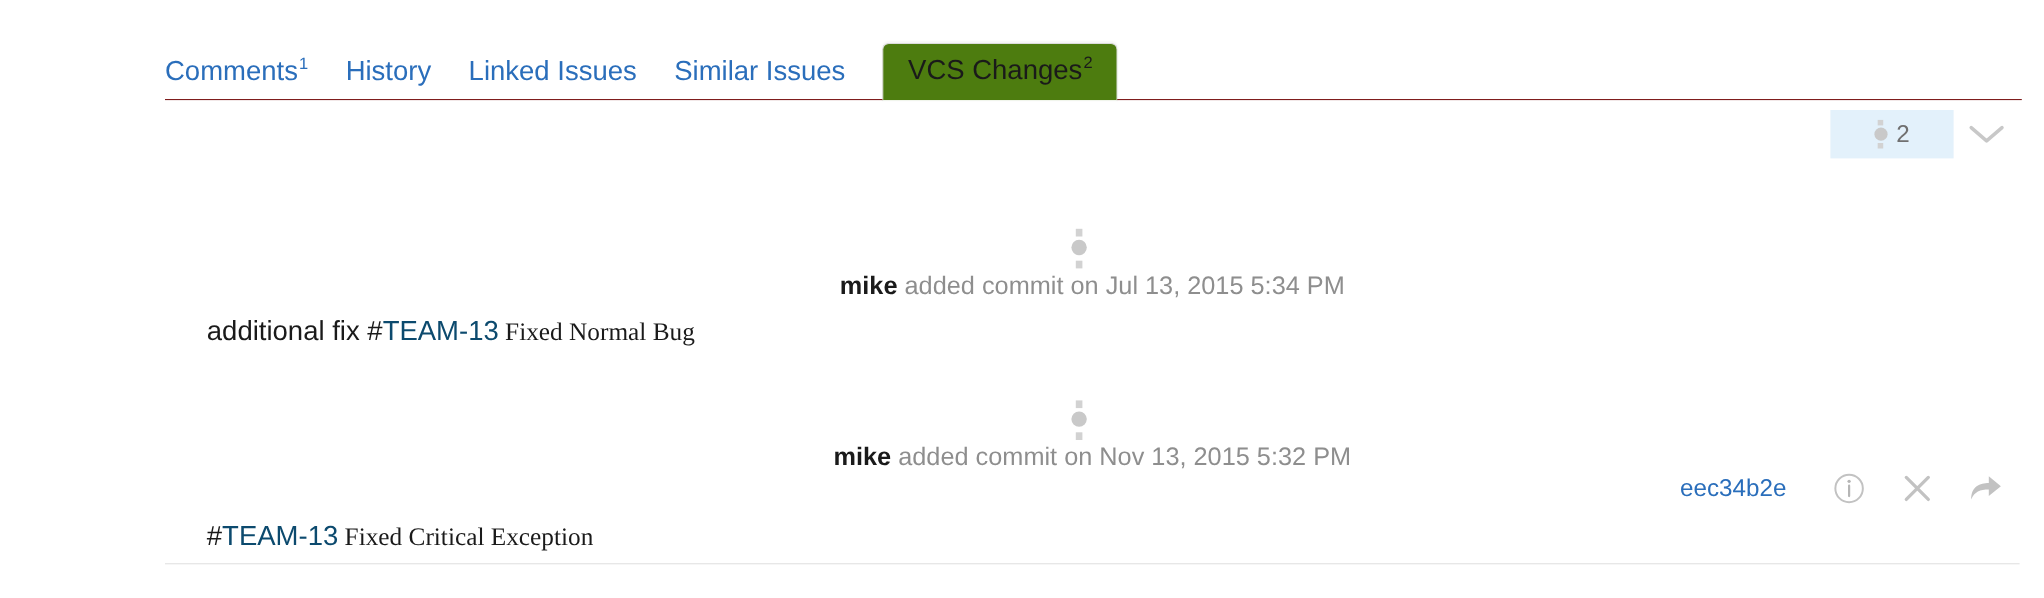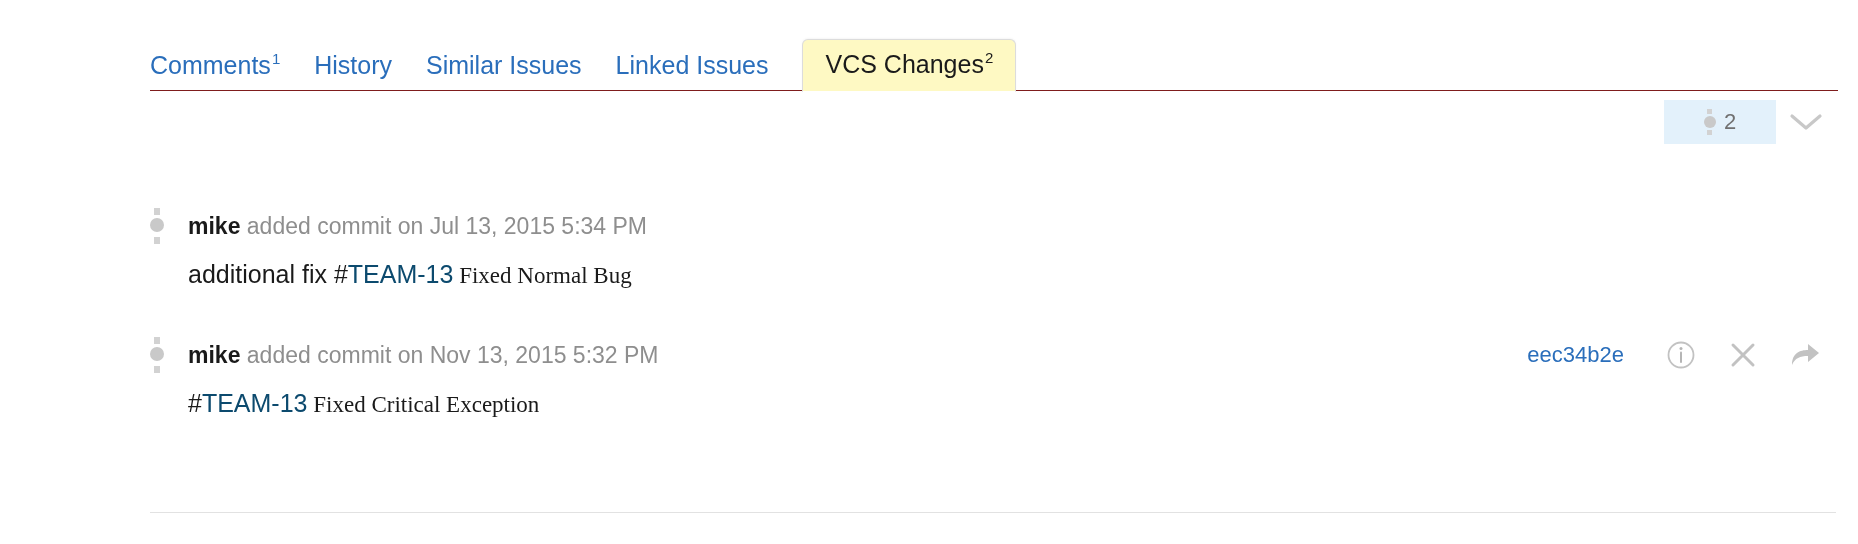--- a/index.html
+++ b/index.html
@@ -45,21 +45,21 @@
     top: 1px;
   }
   .tab .sup {
     font-size: 15px;
     vertical-align: super;
     line-height: 0;
     margin-left: 1px;
   }
   .tab.active {
     color: #1a1a1a;
-    background: #fef9c3;
+    background: #4d7c0f;
     border: 1px solid #dcdcdc;
     border-bottom: 1px solid #ffffff;
     border-radius: 6px 6px 0 0;
     padding: 11px 22px 13px 22px;
     margin-right: 0;
     margin-bottom: -1px;
     box-shadow: 0 -1px 2px rgba(0,0,0,0.04);
   }
   .tab.active .sup {
     color: #1a1a1a;
@@ -147,20 +147,21 @@
     right: 22px;
     top: 206px;
   }
   .commit {
     position: relative;
     margin-bottom: 46px;
   }
   .commit-head {
     display: flex;
     align-items: center;
+    flex-direction: column;
   }
   .commit-head .node-wrap {
     width: 38px;
     display: flex;
     align-items: center;
     flex: none;
   }
   .meta {
     font-size: 23px;
     color: #8e8e8e;
@@ -224,24 +225,24 @@
 <div class="page">
 
   <div class="tabbar">
     <div class="tab">
       <span>Comments</span><span class="sup">1</span>
     </div>
     <div class="tab">
       <span>History</span>
     </div>
     <div class="tab">
+      <span>Linked Issues</span>
+    </div>
+    <div class="tab">
       <span>Similar Issues</span>
-    </div>
-    <div class="tab">
-      <span>Linked Issues</span>
     </div>
     <div class="tab active">
       <span>VCS Changes</span><span class="sup">2</span>
     </div>
   </div>
 
   <div class="toolbar">
     <div class="filter-badge">
       <span class="node-glyph small">
         <span class="stub top"></span>

